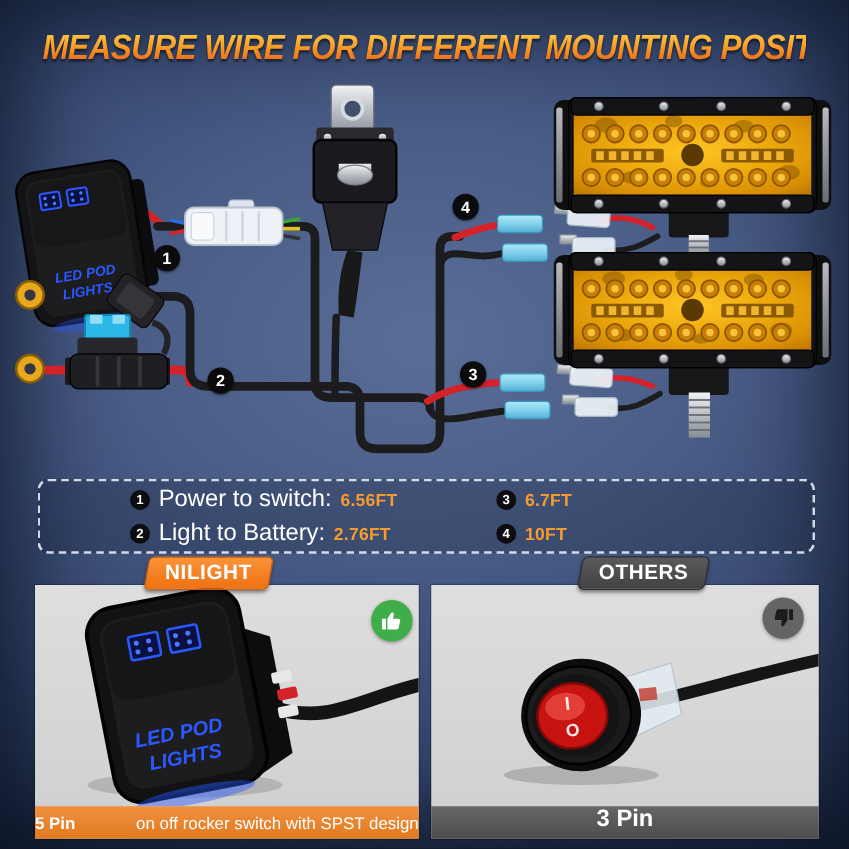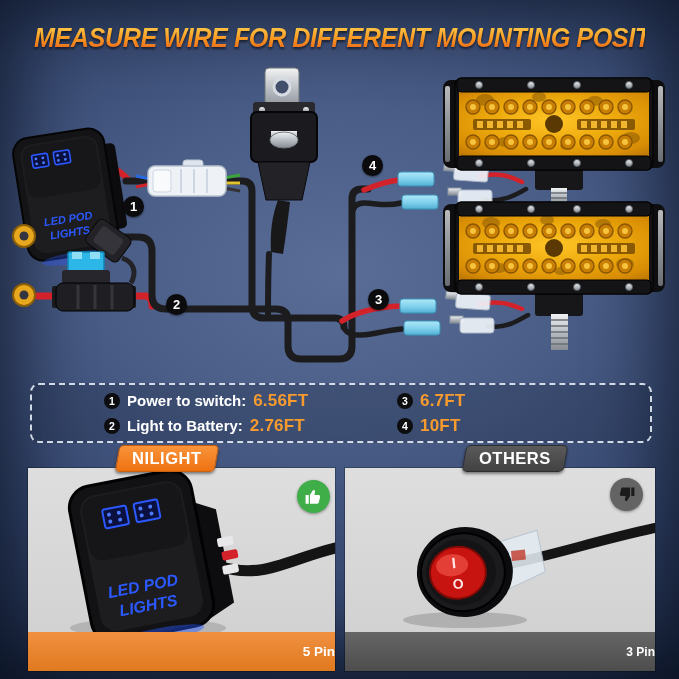--- a/index.html
+++ b/index.html
@@ -31,34 +31,34 @@
     border:2px dashed rgba(228,235,245,.9);border-radius:9px;
     background:rgba(12,22,42,.22);
     display:grid;grid-template-columns:1fr 1fr;align-content:center;row-gap:5px;
   }
   .legend-item{display:flex;align-items:center;gap:7px;padding-left:72px;}
   .legend-item.col2{padding-left:56px;}
   .legend-num{
     width:16px;height:16px;border-radius:50%;background:#0d0d0f;color:#fff;flex:0 0 16px;
     font-size:10.5px;font-weight:bold;display:flex;align-items:center;justify-content:center;
   }
-  .legend-label{color:#ffffff;font-size:15px;font-weight:bold;white-space:nowrap;}
-  .legend-value{color:#f79b2e;font-size:17px;font-weight:bold;white-space:nowrap;letter-spacing:.2px;}
+  .legend-label{color:#ffffff;font-size:19px;font-weight:normal;white-space:nowrap;}
+  .legend-value{color:#f79b2e;font-size:14px;font-weight:bold;white-space:nowrap;letter-spacing:.2px;}
   
   .panel{position:absolute;top:468px;height:203px;display:flex;flex-direction:column;z-index:2;
     background:linear-gradient(180deg,#dedede 0%,#cfcfcf 100%);box-shadow:0 0 0 1px rgba(0,0,0,.25);}
   .panel.left{left:28px;width:307px;}
   .panel.right{left:345px;width:310px;}
   .panel-content{position:relative;flex:1;overflow:hidden;}
   .panel-caption{
-    height:39px;display:flex;align-items:center;justify-content:flex-end;
+    height:26px;display:flex;align-items:center;justify-content:space-between;
     color:#fff;font-size:13.5px;white-space:nowrap;
   }
   .panel.left .panel-caption{background:linear-gradient(180deg,#f09040,#e07a20);}
-  .panel.right .panel-caption{background:linear-gradient(180deg,#666666,#4d4d4d);font-size:12px;}
+  .panel.right .panel-caption{background:linear-gradient(180deg,#666666,#4d4d4d);font-size:19px;flex-direction:column;}
   .cap-bold{font-weight:bold;}
   .badge{
     position:absolute;top:445px;z-index:4;padding:3px 14px;border-radius:5px;
     color:#fff;font-size:16.5px;font-weight:bold;letter-spacing:.5px;
     transform:skewX(-10deg);box-shadow:0 2px 3px rgba(0,0,0,.45);
   }
   .badge span{display:inline-block;transform:skewX(10deg);}
   .badge.nilight{left:117px;background:linear-gradient(180deg,#f9933a,#ee7212);border:1px solid #c85f10;}
   .badge.others{left:464px;background:linear-gradient(180deg,#5a5a5a,#424242);border:1px solid #2e2e2e;}
   .verdict{
@@ -449,20 +449,21 @@
               <circle cx="132" cy="47" r="2"></circle>
           </g>
           <text x="74" y="122" font-size="16" font-weight="bold" font-style="italic" fill="#2b59ff">LED POD</text>
           <text x="82" y="142" font-size="16" font-weight="bold" font-style="italic" fill="#2b59ff">LIGHTS</text>
           <ellipse cx="114" cy="168" rx="48" ry="7" fill="#2b59ff" opacity=".45"></ellipse>
         </g>
       </svg>
     </div>
     <div class="panel-caption">
       <span class="cap-bold">5 Pin</span>
+        <span> on off rocker switch with SPST design</span>
     </div>
   </div>
 
   <div class="panel right">
     <div class="panel-content">
       <svg width="310" height="177" viewBox="0 0 310 177">
         <path d="M 165 96 C 215 85 255 72 310 60" stroke="#151515" stroke-width="10" fill="none" stroke-linecap="round"></path>
         <ellipse cx="120" cy="152" rx="62" ry="8" fill="#9a9a9a" opacity=".6"></ellipse>
         <g transform="rotate(-6 120 105)">
           <polygon points="156,78 196,70 200,112 160,126" fill="#e3ebf2" opacity=".88" stroke="#b6c2cf"></polygon>

